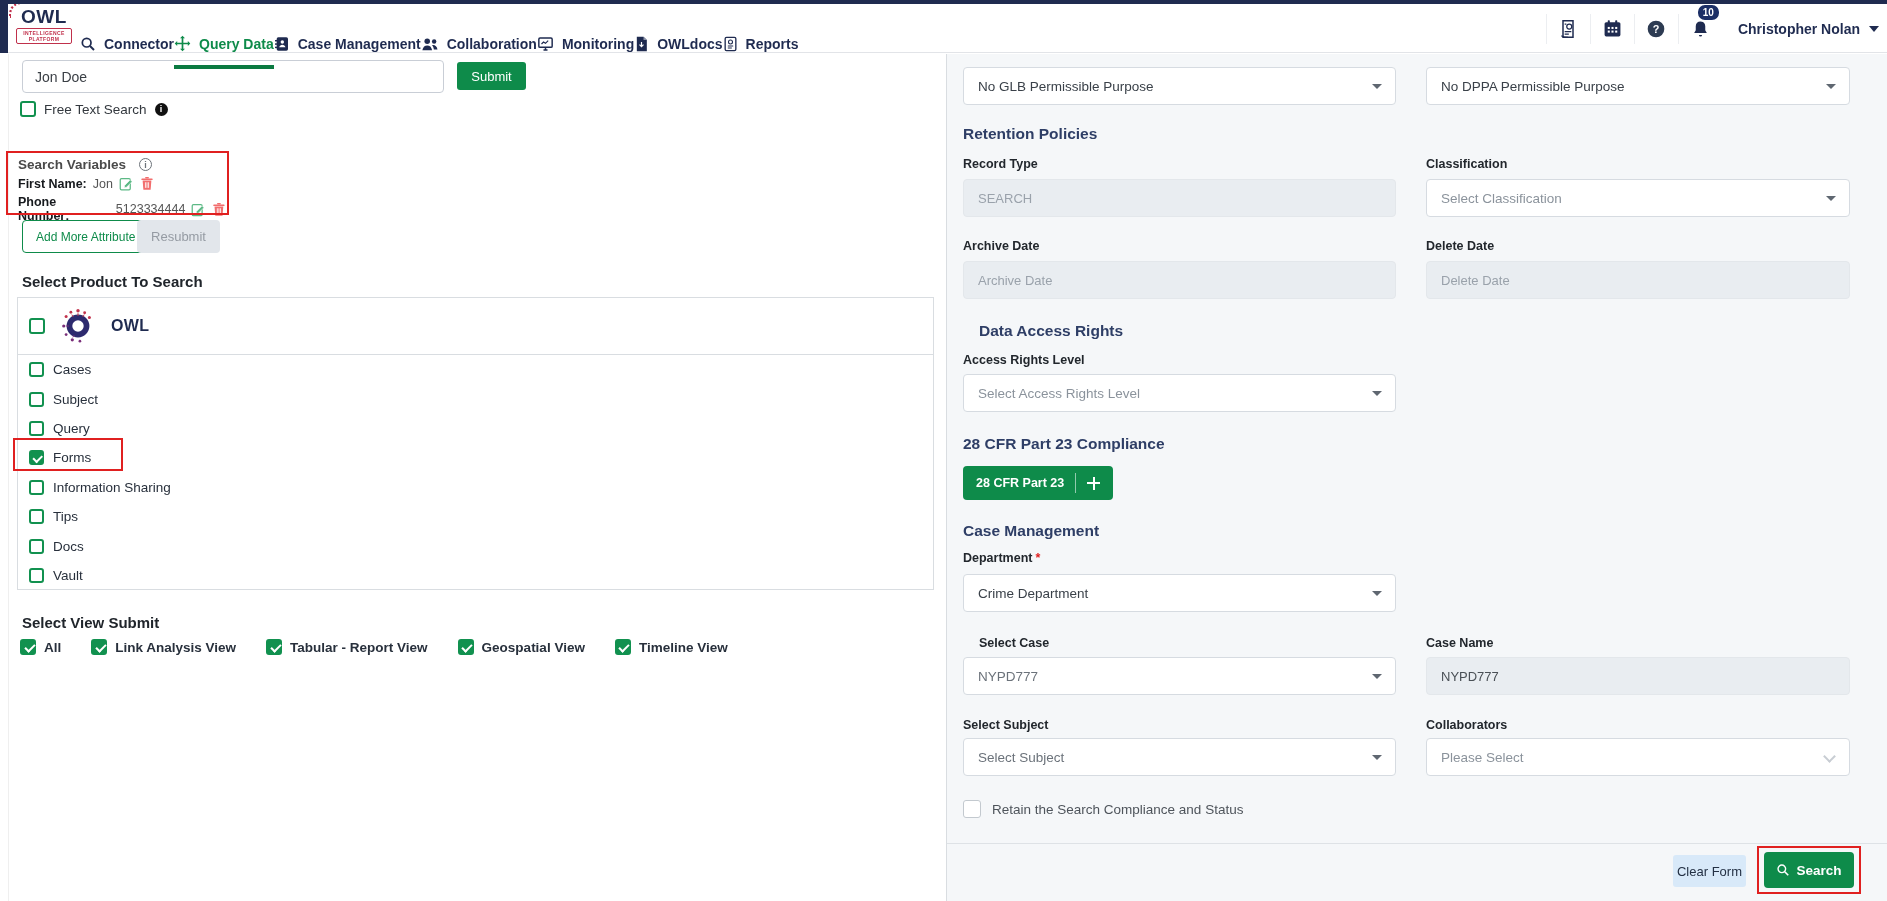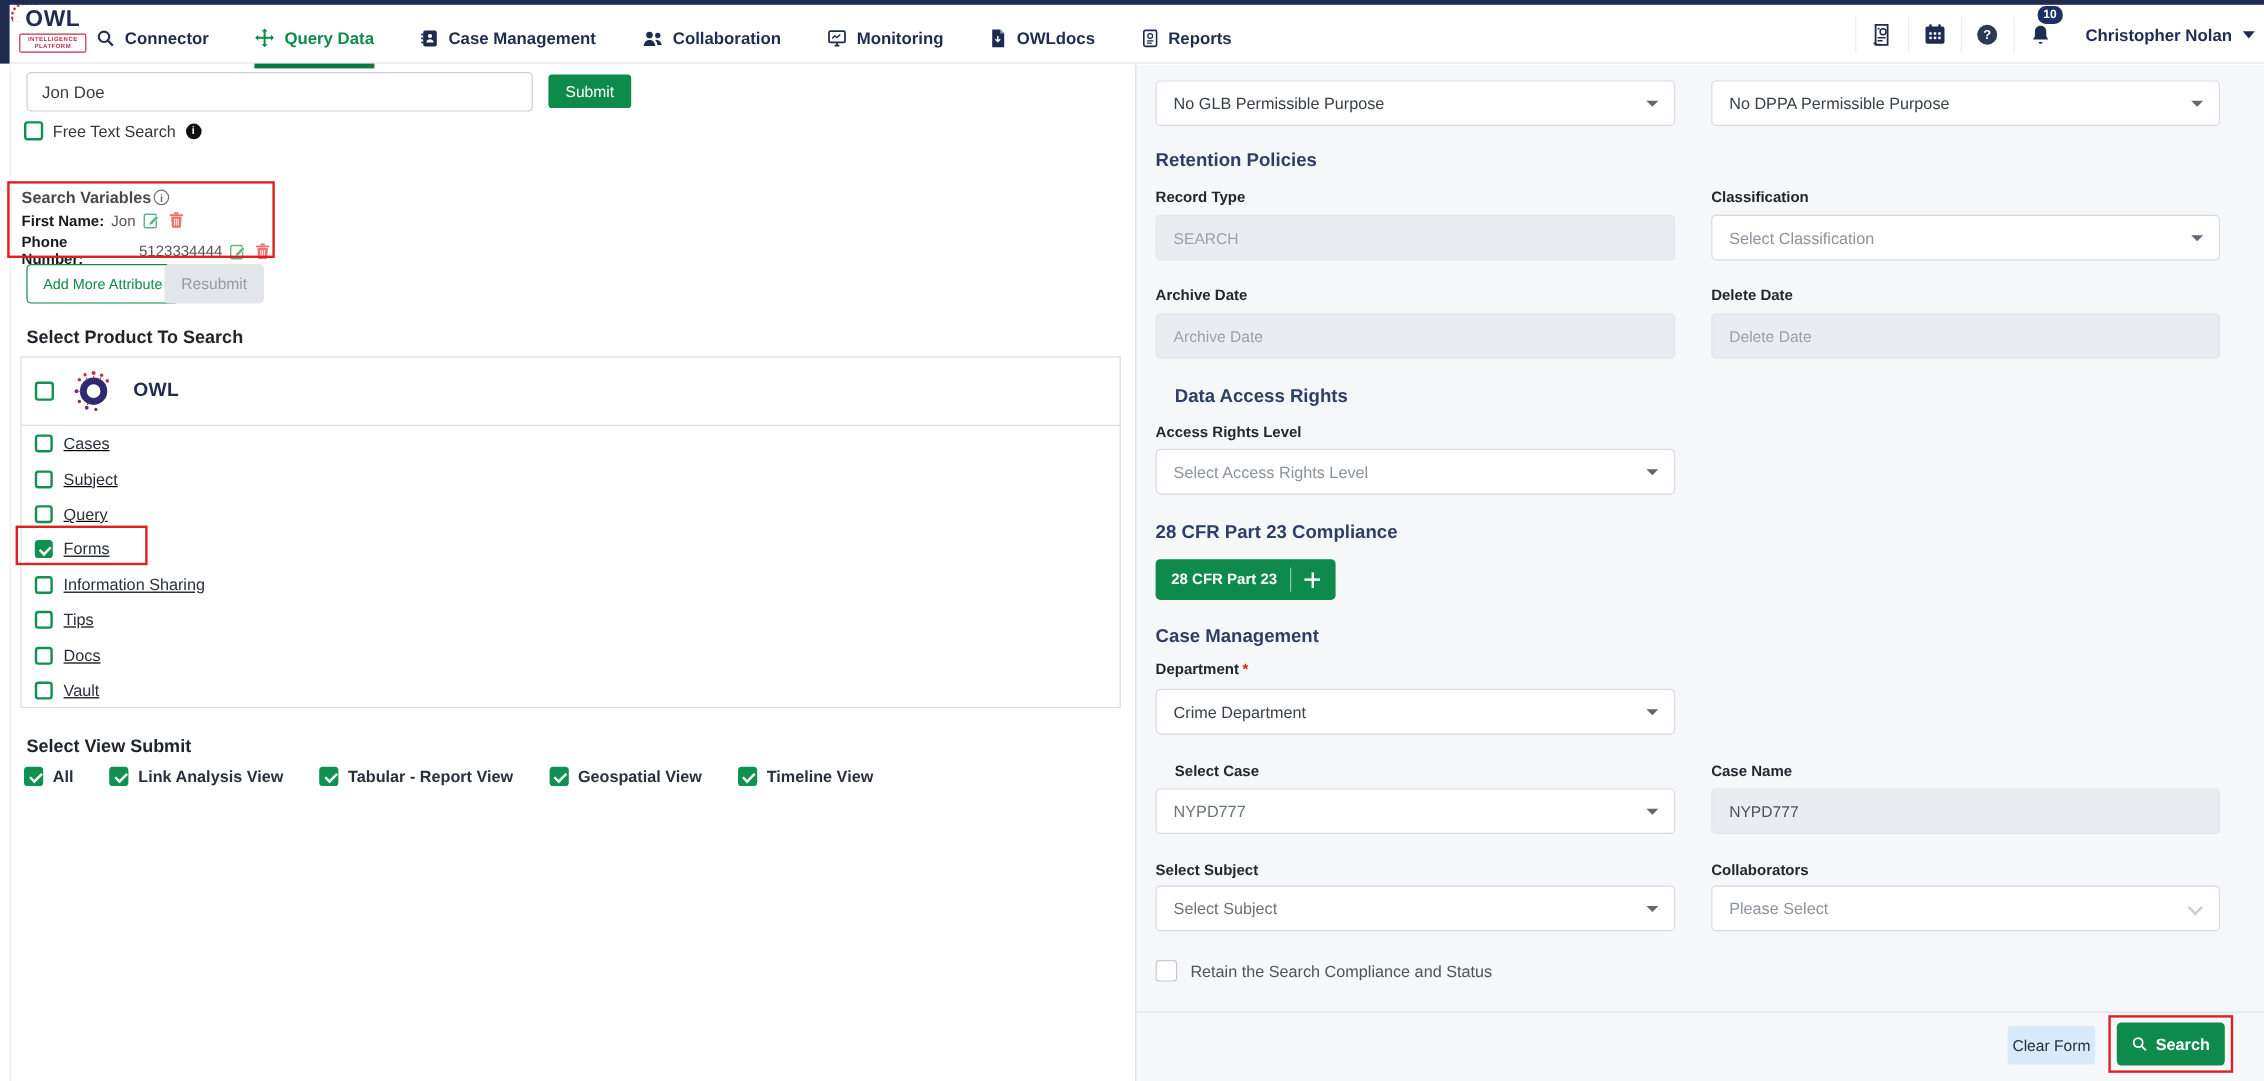--- a/index.html
+++ b/index.html
@@ -10,21 +10,21 @@
   .topbar { position:absolute; top:0; left:0; width:1887px; height:53px; background:#fff;
             border-bottom:1px solid #e2e4e8; z-index:10; }
   .top-strip { position:absolute; top:0; left:0; width:1887px; height:4px; background:#1f2b50; z-index:12; }
   .corner-block { position:absolute; top:0; left:0; width:8px; height:53px; background:#1f2b50; z-index:12; }
   .brand { position:absolute; left:16px; top:7px; width:56px; text-align:center; }
   .brand-owl { font-size:19px; font-weight:800; color:#1f2b50; letter-spacing:.5px; line-height:20px; position:relative; }
   .brand-owl::before { content:""; position:absolute; left:-7px; top:-5px; width:20px; height:14px;
             border-top:2px dotted #c0304b; border-left:2px dotted #c0304b; border-radius:12px 0 0 0; }
   .brand-tag { font-size:5px; font-weight:700; color:#c0304b; letter-spacing:.4px; border:1px solid #c0304b;
             border-radius:2px; padding:1px 1px; margin-top:1px; }
-  .nav { position:absolute; left:80px; top:8px; height:49px; display:flex; gap:38px; }
+  .nav { position:absolute; left:80px; top:20px; height:49px; display:flex; }
   .nav-item { height:100%; display:flex; align-items:center; gap:8px; font-size:14px; font-weight:700;
             color:#1f2b50; border-bottom:4px solid transparent; padding-top:2px; cursor:pointer; }
   .nav-item.active { color:#0e8b4a; border-bottom-color:#0b7a41; }
   .nav-item svg { flex:0 0 auto; }
   .top-right { position:absolute; right:8px; top:4px; height:49px; display:flex; align-items:center; }
   .icon-cell { width:44px; height:30px; display:flex; align-items:center; justify-content:center;
             border-left:1px solid #eceef1; position:relative; cursor:pointer; }
   .icon-cell:first-child { border-left:1px solid #eceef1; }
   .badge { position:absolute; top:-11px; right:1px; background:#1c2f66; color:#fff; font-size:10px; font-weight:700;
             padding:2px 5px; border-radius:9px; border:2px solid #fff; }
@@ -64,35 +64,35 @@
   .info-outline { width:13px; height:13px; border-radius:50%; border:1.3px solid #6d737a; color:#6d737a;
             font-size:9px; font-weight:700; display:inline-flex; align-items:center; justify-content:center; }
 
   
   .search-input { position:absolute; left:22px; top:6px; width:422px; height:33px; border:1px solid #c9ced6;
             border-radius:4px; padding:0 12px; font-size:14px; color:#3a3f45; font-family:inherit; }
   .submit-btn { position:absolute; left:457px; top:8px; width:69px; height:28px; font-size:13px; }
   .ftx-row { position:absolute; left:20px; top:47px; display:flex; align-items:center; gap:8px; cursor:pointer; }
   .ftx-row .lbl { font-size:13.5px; color:#33383e; }
   .sv-box { position:absolute; left:8px; top:101px; width:218px; padding:2px 0 2px 10px; }
-  .sv-title { display:flex; align-items:center; gap:2px; font-size:13.5px; font-weight:700; color:#4a4a4a; }
+  .sv-title { display:flex; align-items:center; gap:13px; font-size:13.5px; font-weight:700; color:#4a4a4a; }
   .sv-row { display:flex; align-items:center; gap:6px; margin-top:4px; font-size:12.5px; color:#555; }
   .sv-row b { color:#16191d; }
   .sv-row svg { cursor:pointer; }
   .addmore-btn { position:absolute; left:22px; top:166px; height:33px; padding:0 13px; background:#fff;
             border:1px solid #0e8b4a; border-radius:4px; color:#0e8b4a; font-size:12px; cursor:pointer; font-family:inherit; }
   .resubmit-btn { position:absolute; left:137px; top:166px; height:33px; width:83px; background:#e2e6eb;
             border:none; border-radius:4px; color:#959ba3; font-size:13px; cursor:pointer; font-family:inherit; }
   .section-title { position:absolute; font-size:15px; font-weight:700; color:#20252b; }
   .product-box { position:absolute; left:17px; top:243px; width:917px; height:293px;
             border:1px solid #d9dde1; background:#fff; }
   .owl-row { height:57px; border-bottom:1px solid #d9dde1; display:flex; align-items:center; gap:14px;
             padding-left:11px; }
   .owl-name { font-size:16px; font-weight:800; color:#1f2b50; letter-spacing:.3px; }
-  .p-rows { padding-left:11px;text-decoration:underline; }
+  .p-rows { padding-left:11px; }
   .p-row { height:29.4px; display:flex; align-items:center; gap:9px; cursor:pointer; }
   .p-row .lbl { font-size:13.5px; color:#28303c; }
   .view-row { position:absolute; left:20px; top:585px; display:flex; gap:30px; }
   .view-item { display:flex; align-items:center; gap:8px; cursor:pointer; }
   .view-item .lbl { font-size:13.5px; color:#28303c;font-weight:bold; }
   .view-item .checkbox { width:16px; height:16px; }
   .view-item .checkbox.checked::after { left:2.5px; top:3px; width:8px; height:4px; }
 
   
   .cfr-btn { position:absolute; left:16px; top:412px; height:34px; display:flex; align-items:center; gap:11px;

